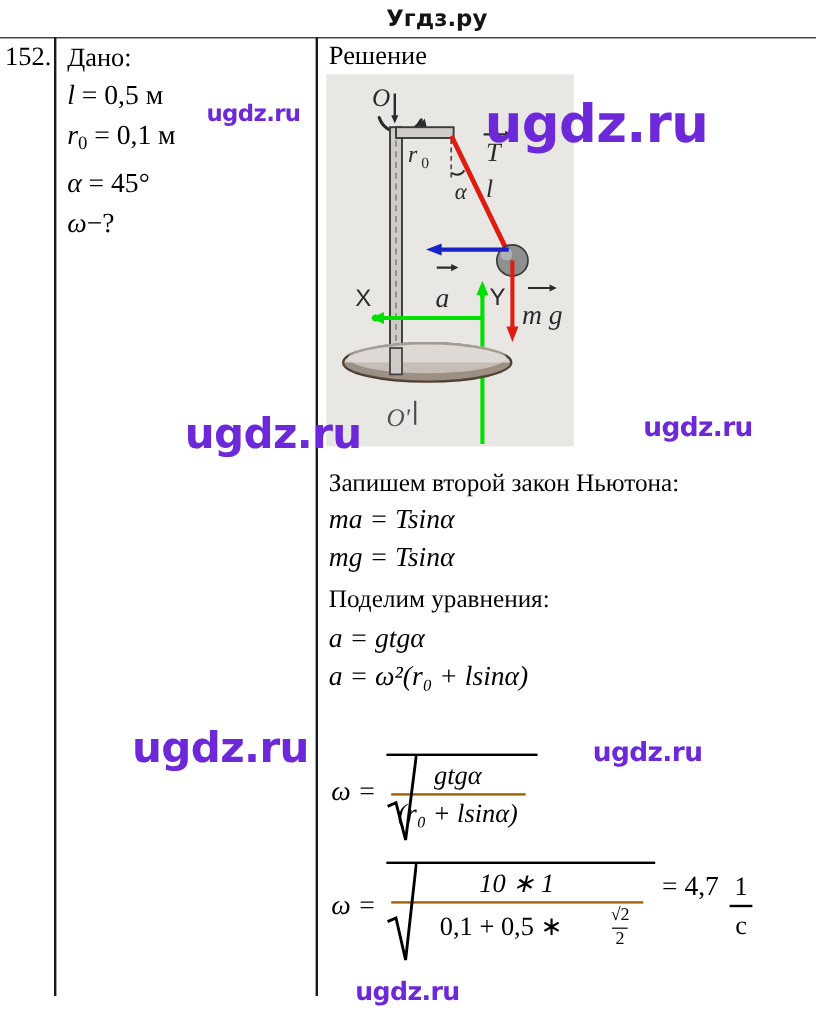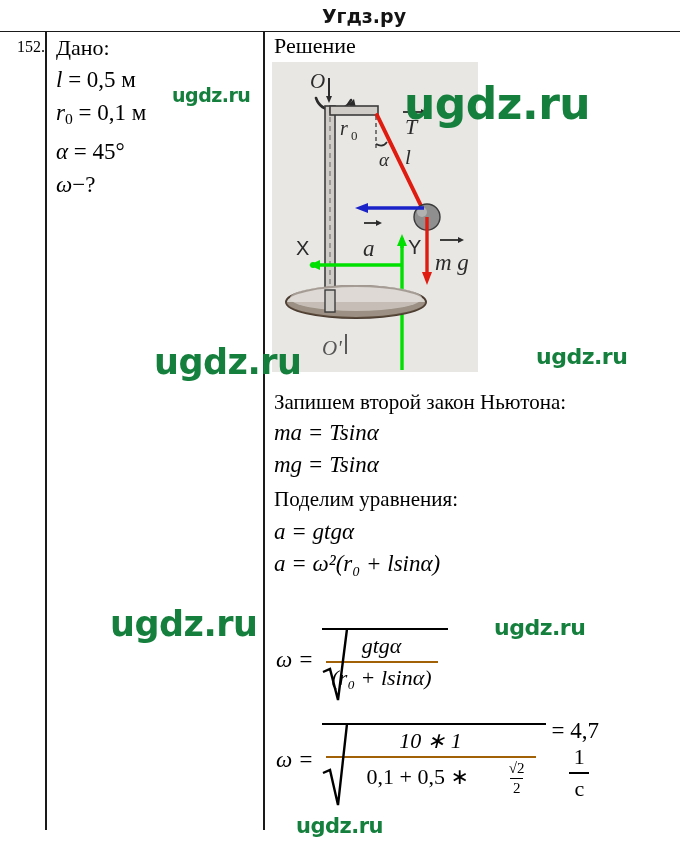--- a/index.html
+++ b/index.html
@@ -31,21 +31,21 @@
   .rule-v1{
     position:absolute;left:45px;top:31px;width:2px;height:799px;background:#1a1a1a;
   }
   .rule-v2{
     position:absolute;left:263px;top:31px;width:2px;height:799px;background:#1a1a1a;
   }
 
   
   .prob-num{
     position:absolute;left:2px;top:34px;width:43px;
-    font-size:16px;line-height:26px;text-align:right;
+    font-size:22px;line-height:26px;text-align:center;
   }
 
   
   .given{
     position:absolute;left:56px;top:33px;width:200px;
   }
   .given-title{font-size:22px;line-height:30px;}
   .given-line{font-size:23px;line-height:33px;font-style:italic;white-space:nowrap;}
   .given-line .up{font-style:normal;}
   .sub{font-size:0.68em;vertical-align:-0.28em;font-style:normal;}
@@ -76,33 +76,33 @@
   .radical-row{position:absolute;display:flex;align-items:center;}
   .rad-lhs{font-style:italic;font-size:23px;margin-right:8px;white-space:nowrap;}
   .radical{display:flex;align-items:stretch;flex-direction:column;}
   .rad-sign{position:relative;width:26px;}
   .rad-sign svg{position:absolute;left:0;top:0;}
   .rad-body{border-top:2px solid #000;padding:3px 10px 0 4px;}
   .frac{display:inline-flex;flex-direction:column;align-items:center;}
   .frac-num{padding:0 6px 2px 6px;font-style:italic;font-size:22px;white-space:nowrap;}
   .frac-den{padding:2px 6px 0 6px;font-style:italic;font-size:22px;border-top:2px solid #a16207;white-space:nowrap;}
   .frac-num .rm,.frac-den .rm{font-style:normal;margin-left:35px;}
-  .tail{font-style:normal;font-size:23px;margin-left:6px;white-space:nowrap;display:flex;align-items:center;flex-direction:column;}
+  .tail{font-style:normal;font-size:23px;margin-left:6px;white-space:nowrap;display:flex;align-items:flex-start;}
   .smallfrac{display:inline-flex;flex-direction:column;align-items:center;vertical-align:middle;margin:0 2px;}
   .smallfrac .n{font-size:15px;padding:0 3px 1px 3px;}
   .smallfrac .d{font-size:15px;padding:1px 3px 0 3px;border-top:1.5px solid #000;}
   .midfrac{display:inline-flex;flex-direction:column;align-items:center;vertical-align:middle;margin-left:8px;}
   .midfrac .n{font-size:22px;padding:0 5px 2px 5px;font-style:normal;}
   .midfrac .d{font-size:22px;padding:2px 5px 0 5px;border-top:2px solid #000;font-style:normal;}
 
   
   .wm{
     position:absolute;
     font-family:"DejaVu Sans", sans-serif;
-    font-weight:bold;color:#15803d;
+    font-weight:bold;color:#6d28d9;
     white-space:nowrap;
     letter-spacing:-0.5px;
   }
 </style>
 </head>
 <body>
 
 <div class="page">
 
   <div class="site-header">

